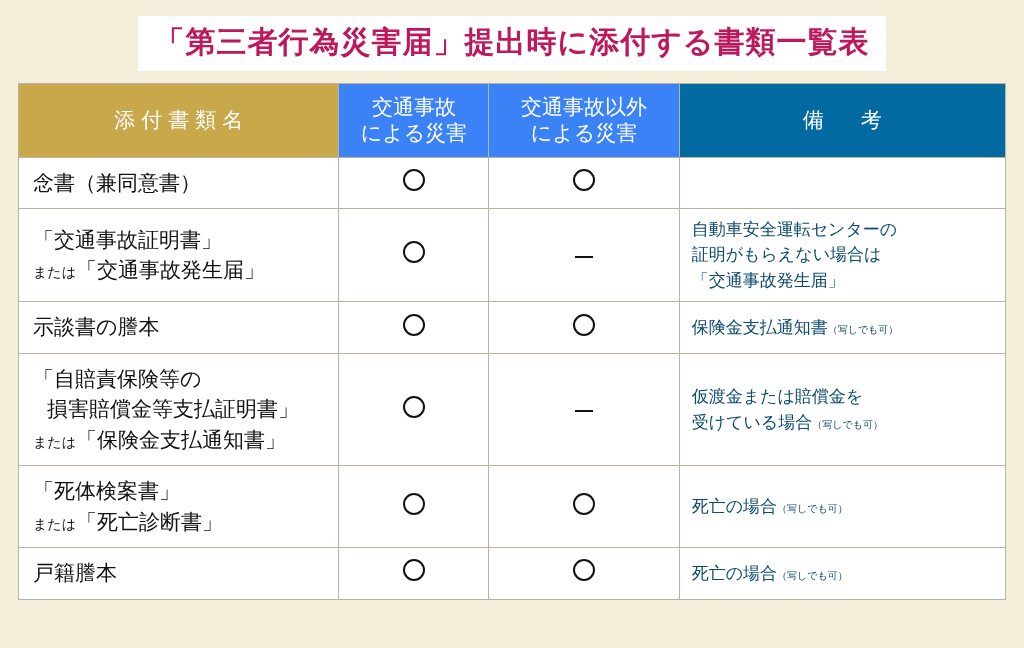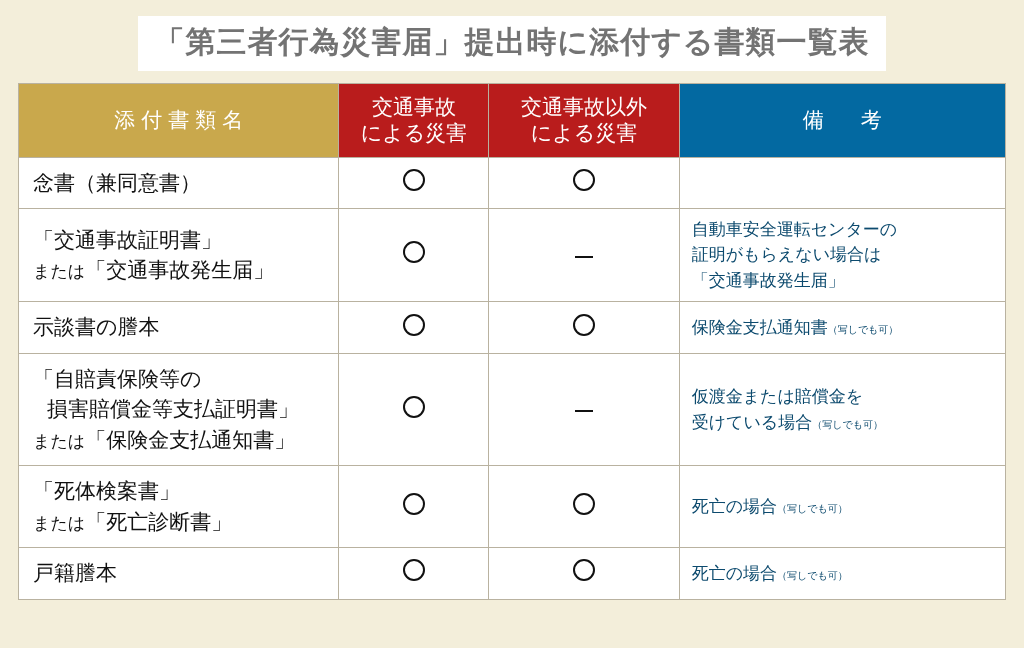--- a/index.html
+++ b/index.html
@@ -21,21 +21,21 @@
   }
   .title-wrap {
     display: flex;
     justify-content: center;
     align-items: center;
     padding-top: 16px;
     padding-bottom: 12px;
   }
   .title {
     background: #ffffff;
-    color: #737373;
+    color: #be185d;
     font-size: 30px;
     font-weight: bold;
     letter-spacing: 1px;
     padding: 6px 16px 8px 16px;
     white-space: nowrap;
     font-family: Liberation Mono, monospace;
   }
   .table-wrap {
     padding: 0 18px;
   }
@@ -59,21 +59,21 @@
     font-size: 21px;
     line-height: 1.25;
     font-family: "Liberation Serif", serif;
   }
   th.h-name {
     background: #c9a84c;
     letter-spacing: 6px;
     text-indent: 6px;
   }
   th.h-traffic, th.h-other {
-    background: #b91c1c;
+    background: #3b82f6;
     margin-left: 32px;
   }
   th.h-note {
     background: #0369a1;
     letter-spacing: 8px;
     text-indent: 8px;
   }
   col.c-name { width: 320px; }
   col.c-traffic { width: 150px; }
   col.c-other { width: 190px; }
@@ -93,21 +93,21 @@
     font-family: "Liberation Serif", serif;
   }
   td.note-cell {
     padding: 8px 12px;
     font-size: 17px;
     line-height: 1.5;
     color: #0c4a6e;
     font-family: "Liberation Serif", serif;
   }
   .sub {
-    font-size: 17px;
+    font-size: 14px;
     letter-spacing: 0;
   }
   .small-note {
     font-size: 10px;
   }
   .line { display: block; }
   .indent { padding-left: 14px; }
   .mark-circle {
     display: inline-block;
     width: 22px;

